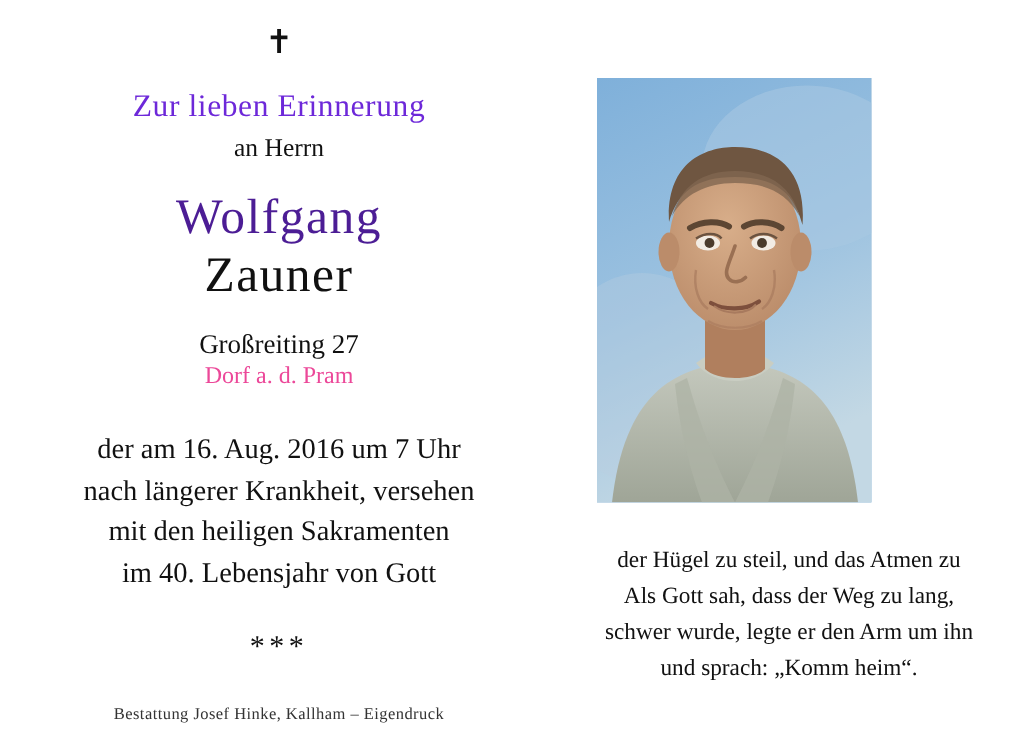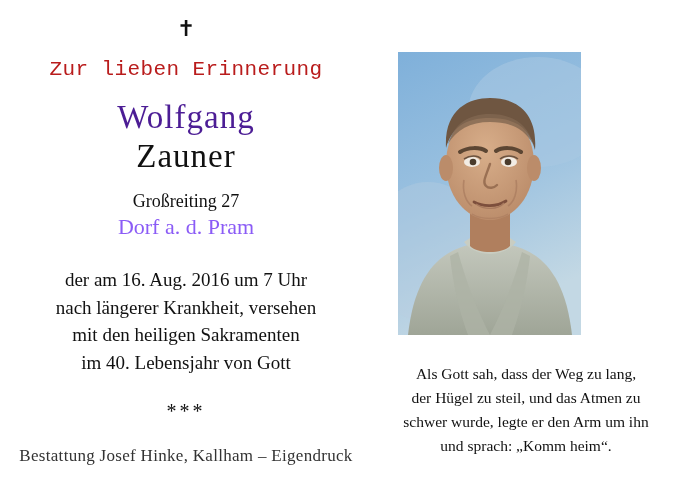--- a/index.html
+++ b/index.html
@@ -34,22 +34,21 @@
     margin-top: 18px;
     font-size: 22px;
     line-height: 1;
     color: #111;
     font-family: "DejaVu Sans", sans-serif;
   }
   .memorial-line1 {
     margin-top: 18px;
     font-size: 21px;
     letter-spacing: 0.4px;
-    color: #b91c1c;
-    font-family: Liberation Mono, monospace;
+    color: #6d28d9;
   }
   .memorial-line2 {
     margin-top: 6px;
     font-size: 17px;
     color: #111;
   }
   .name-first {
     margin-top: 18px;
     font-size: 33px;
     letter-spacing: 1px;
@@ -61,22 +60,22 @@
     letter-spacing: 1px;
     color: #111;
   }
   .addr1 {
     margin-top: 16px;
     font-size: 18px;
     color: #111;
   }
   .addr2 {
     margin-top: 2px;
-    font-size: 22px;
-    color: #8b5cf6;
+    font-size: 16px;
+    color: #ec4899;
   }
   .body-text {
     margin-top: 26px;
     font-size: 19px;
     line-height: 1.45;
     color: #111;
     padding: 0 18px;
   }
   .body-text div {
     white-space: nowrap;
@@ -84,22 +83,22 @@
   .stars {
     margin-top: 24px;
     font-size: 20px;
     letter-spacing: 3px;
     color: #111;
   }
   .footer {
     position: absolute;
     left: 0;
     right: 0;
-    bottom: 34px;
-    font-size: 17px;
+    bottom: 18px;
+    font-size: 11px;
     letter-spacing: 0.3px;
     color: #333;
     font-family: "Liberation Serif", serif;
   }
 
   
   .right-col {
     position: absolute;
     left: 372px;
     top: 0;
@@ -136,20 +135,21 @@
 </head>
 <body>
 
 <div class="card">
 
   <div class="left-col">
 
     <div class="cross">✝</div>
 
     <div class="memorial-line1">Zur lieben Erinnerung</div>
+    <div class="memorial-line2">an Herrn</div>
 
     <div class="name-first">Wolfgang</div>
     <div class="name-last">Zauner</div>
 
     <div class="addr1">Großreiting 27</div>
     <div class="addr2">Dorf a. d. Pram</div>
 
     <div class="body-text">
       <div>der am 16. Aug. 2016 um 7 Uhr</div>
       <div>nach längerer Krankheit, versehen</div>
@@ -216,20 +216,20 @@
         <path d="M76 150 C85 155 99 155 108 149" stroke="#7d4f3c" stroke-width="2.8" fill="none" stroke-linecap="round"></path>
         <path d="M78 152 C86 158 100 158 106 151" stroke="#a87a5e" stroke-width="1.4" fill="none"></path>
 
         <path d="M66 128 C64 140 68 150 74 154" stroke="#a87a5e" stroke-width="1.6" fill="none" opacity="0.7"></path>
         <path d="M118 128 C120 140 116 150 110 154" stroke="#a87a5e" stroke-width="1.6" fill="none" opacity="0.7"></path>
         <path d="M74 162 C84 168 100 168 110 162" stroke="#a87a5e" stroke-width="1.4" fill="none" opacity="0.6"></path>
       </svg>
     </div>
 
     <div class="verse">
+      <div>der Hügel zu steil, und das Atmen zu</div>
       <div>Als Gott sah, dass der Weg zu lang,</div>
-      <div>der Hügel zu steil, und das Atmen zu</div>
       <div>schwer wurde, legte er den Arm um ihn</div>
       <div>und sprach: „Komm heim“.</div>
     </div>
   </div>
 
 </div>
 
 </body></html>

